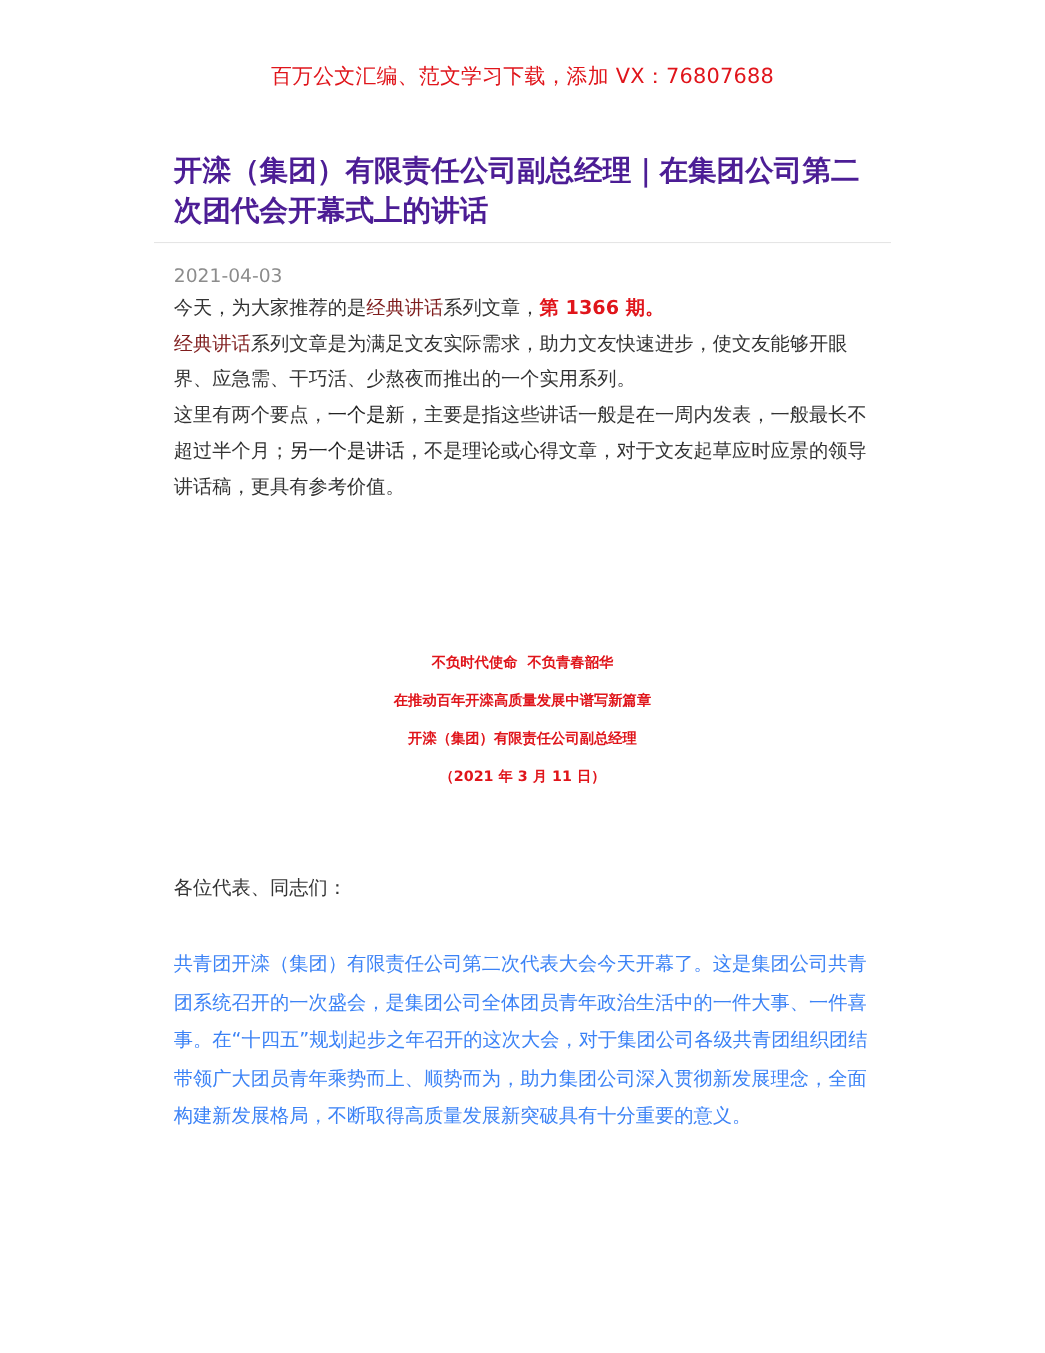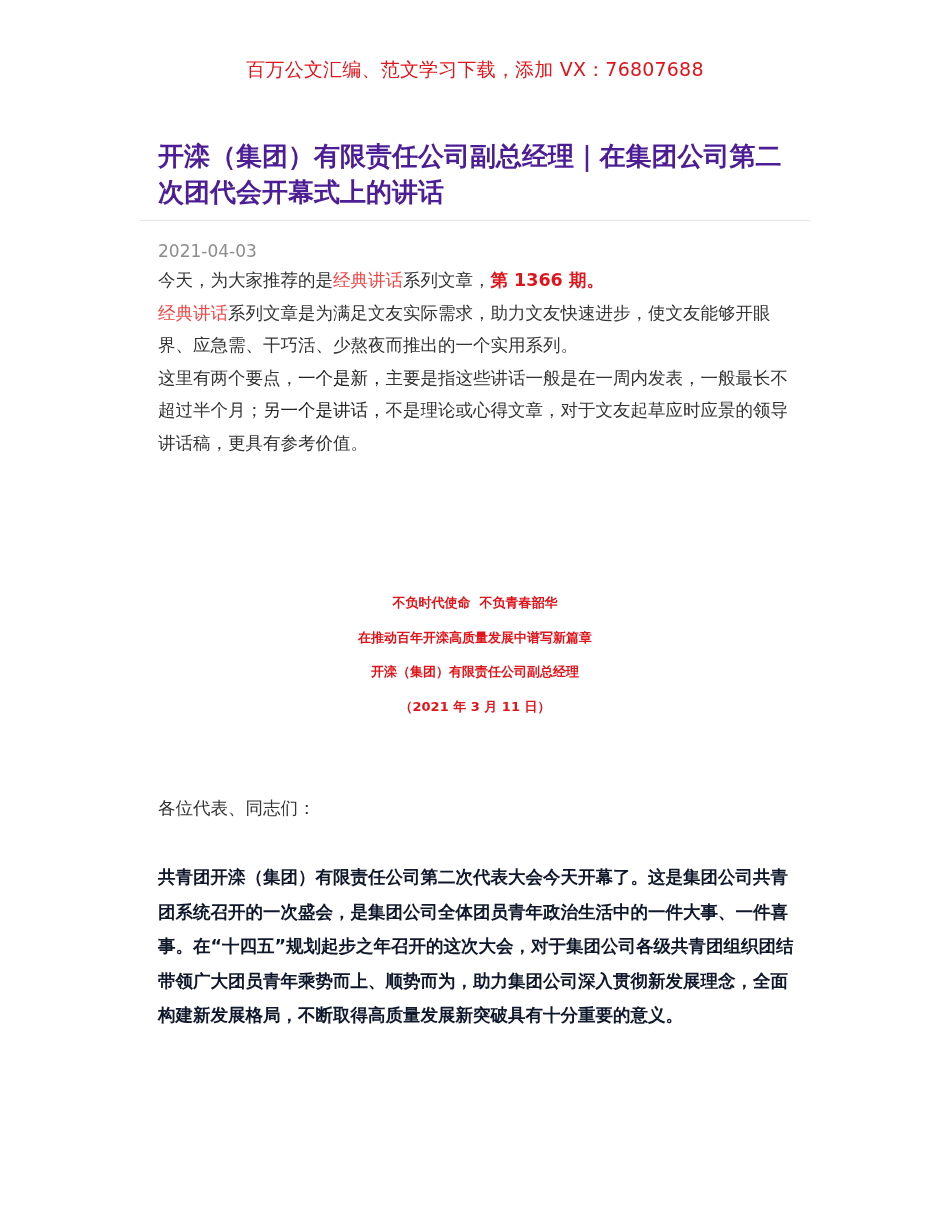--- a/index.html
+++ b/index.html
@@ -60,21 +60,21 @@
       width: 636px;
       font-size: 17.5px;
       color: #333333;
     }
     .p {
       margin: 0;
       line-height: 32.5px;
     }
     .serif-gray {
       font-family: "DejaVu Serif", "Liberation Serif", serif;
-      color: #ef4444;
+      color: #7f1d1d;
     }
     .red-bold {
       color: #e0151b;
       font-weight: bold;
     }
     .bold {
       font-weight: normal;
       color: #222222;
     }
     .center-block {
@@ -99,23 +99,22 @@
       line-height: 28px;
       color: #333333;
     }
     .body-para {
       position: absolute;
       top: 860px;
       left: 158px;
       width: 636px;
       font-size: 17.5px;
       line-height: 34.5px;
-      color: #0f172a;
+      color: #3b82f6;
       margin: 0;
-      font-weight: bold;
     }
   </style>
 </head>
 <body>
 
 <div class="banner">百万公文汇编、范文学习下载，添加 VX：76807688</div>
 
 <h1 class="article-title">开滦（集团）有限责任公司副总经理｜在集团公司第二次团代会开幕式上的讲话</h1>
 
 <div class="divider"></div>

